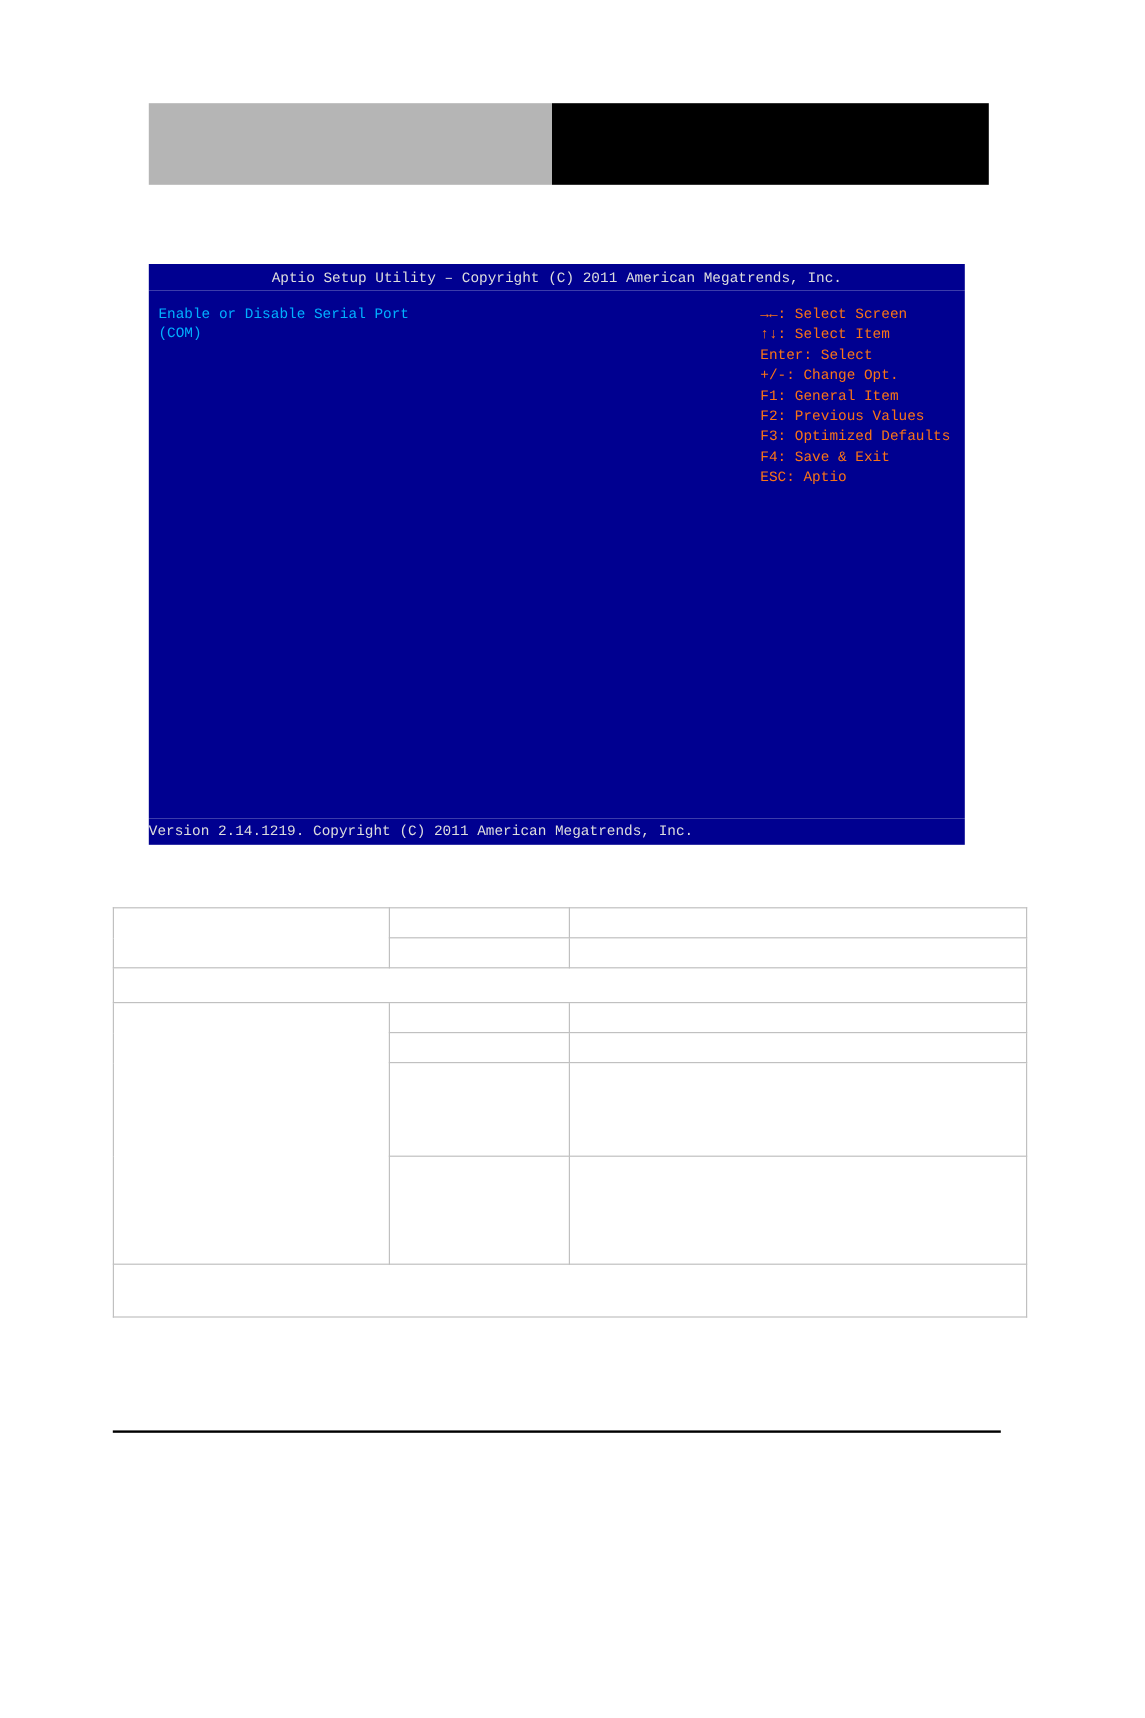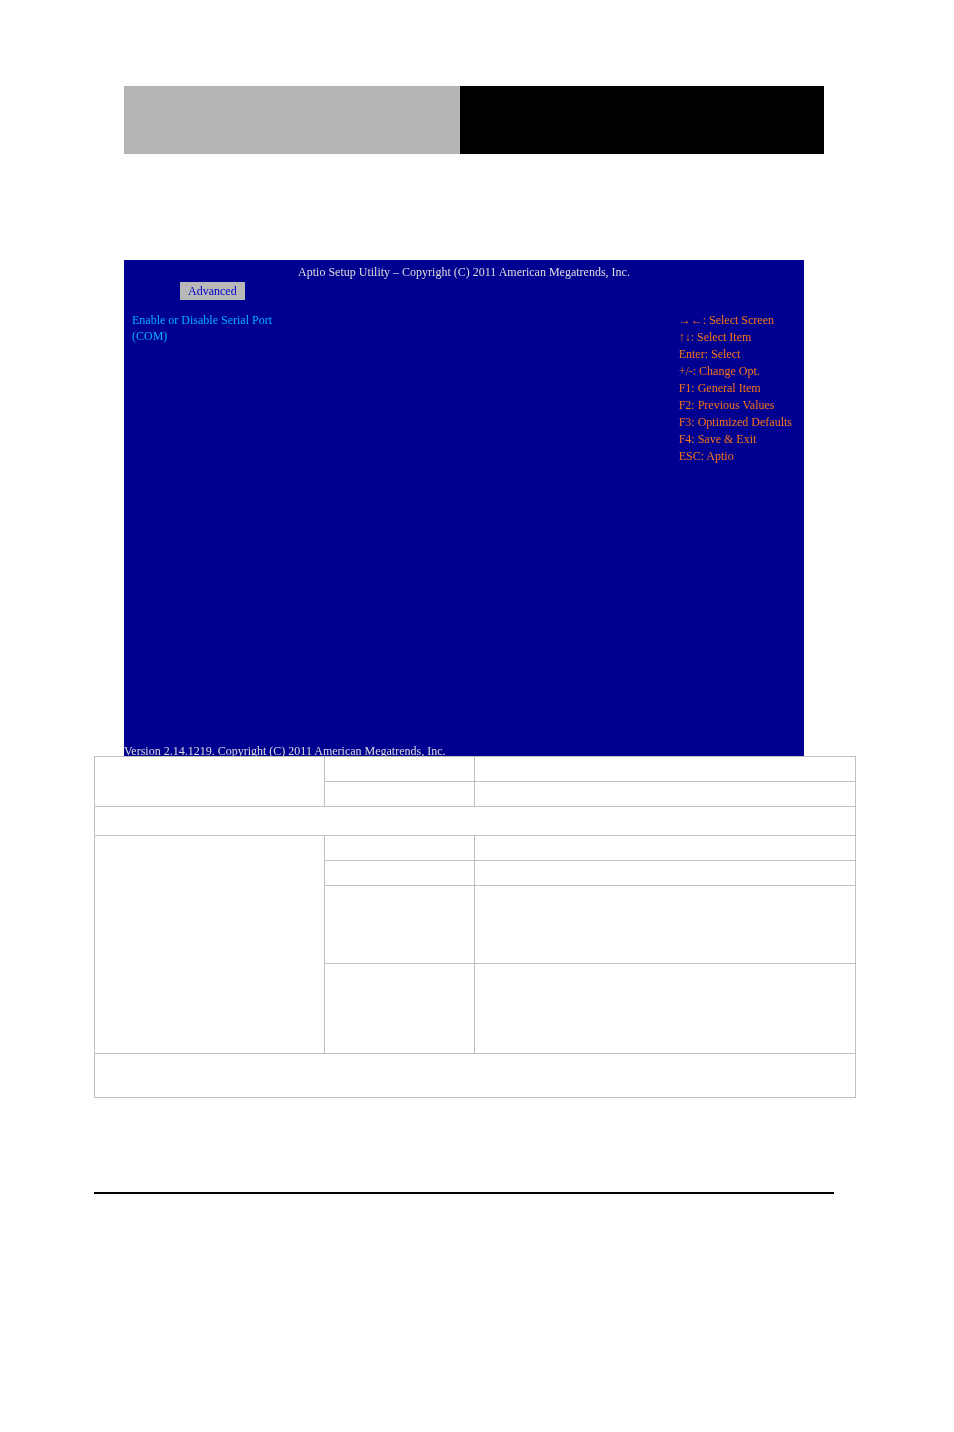--- a/index.html
+++ b/index.html
@@ -25,24 +25,23 @@
     .header-right {
       width: 52%;
       background: #000000;
     }
     .bios-window {
       position: absolute;
       top: 220px;
       left: 124px;
       width: 680px;
       height: 502px;
-      font-family: Liberation Serif, serif;
+      font-family: Liberation Mono, monospace;
       font-size: 12px;
       line-height: 16px;
-      margin-top: 40px;
     }
     .bios-titlebar {
       background: #000090;
       color: #dddddd;
       text-align: center;
       padding: 4px 0 2px 0;
       font-size: 12px;
     }
     .bios-tabrow {
       background: #000090;
@@ -135,23 +134,20 @@
 </head>
 <body>
 
 <div class="header-bar">
   <div class="header-left"></div>
   <div class="header-right"></div>
 </div>
 
 <div class="bios-window">
   <div class="bios-titlebar">Aptio Setup Utility – Copyright (C) 2011 American Megatrends, Inc.</div>
-  <div class="bios-tabrow">
-    <span class="bios-tab">Advanced</span>
-  </div>
   <div class="bios-main">
     <div class="bios-right">
       <div class="help-top">
         <div>Enable or Disable Serial Port</div>
         <div>(COM)</div>
       </div>
       <div class="help-spacer"></div>
       <div class="help-keys">
         <div>→←: Select Screen</div>
         <div>↑↓: Select Item</div>

